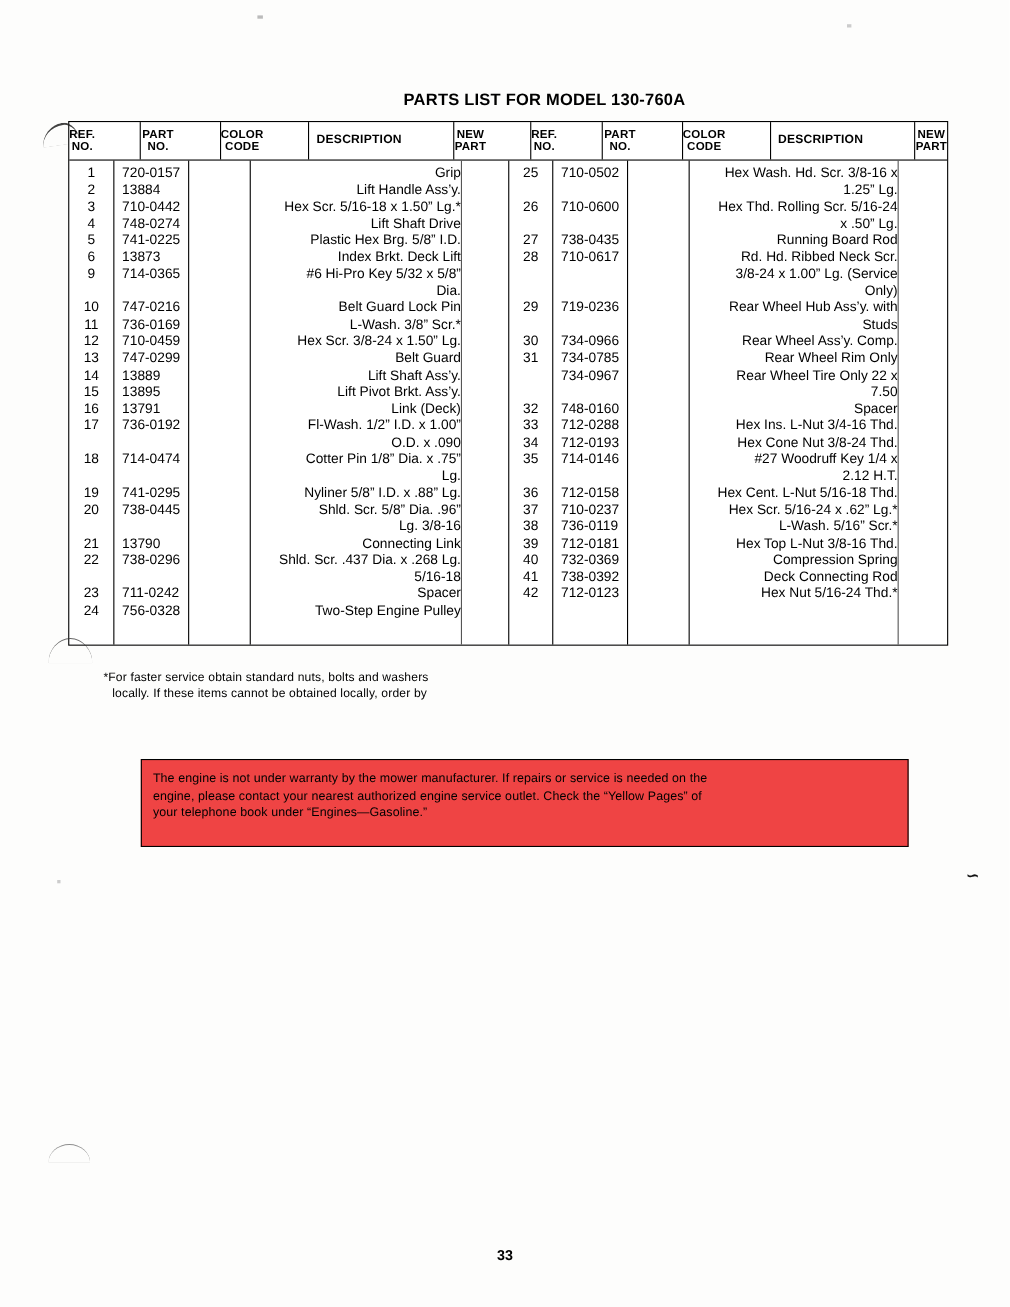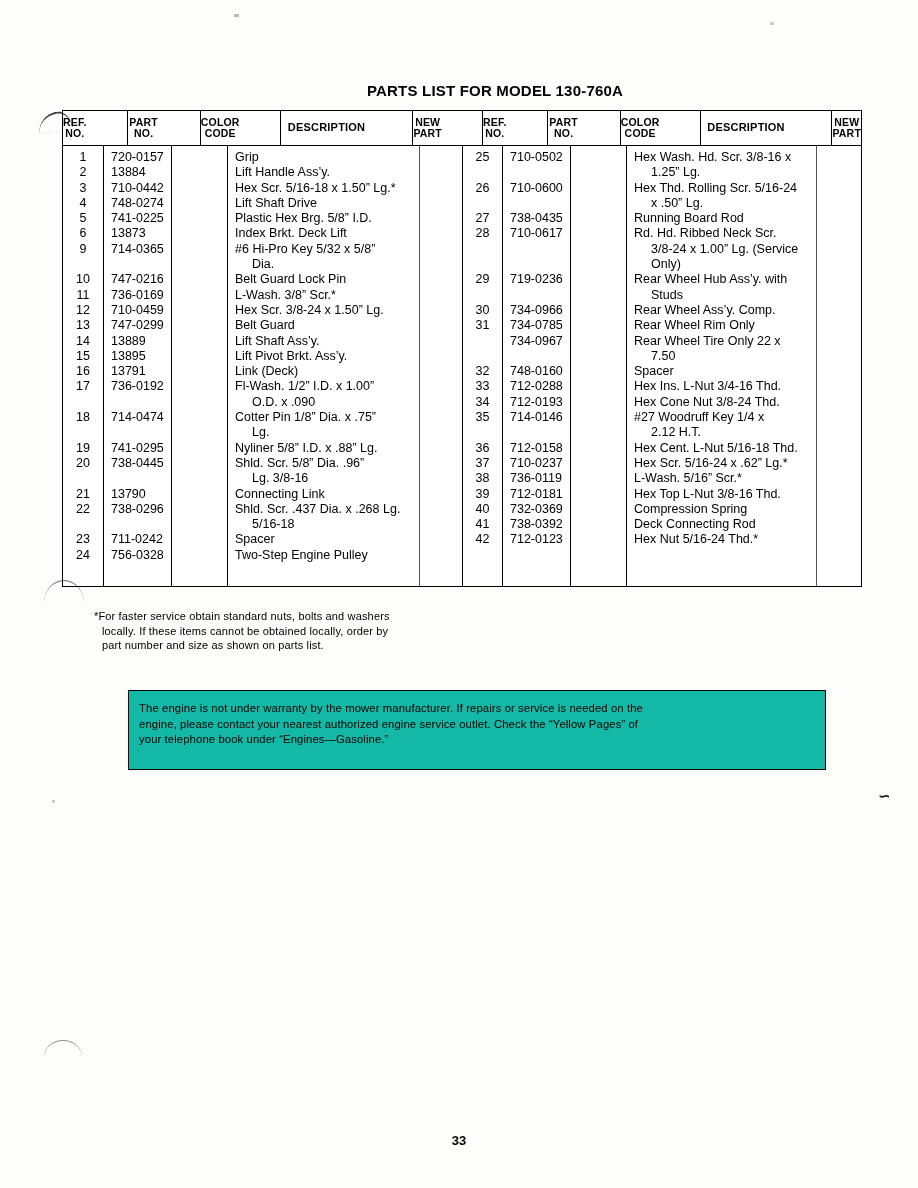--- a/index.html
+++ b/index.html
@@ -99,21 +99,21 @@
   .bodycol + .bodycol { border-left: 1.2px solid #000; }
   .bodycol.thin-div { border-left: 1px solid #555; }
 
   .rowline {
     height: 15.3px;
     white-space: nowrap;
     overflow: visible;
   }
   .rowline.ref  { text-align: center; }
   .rowline.part { padding-left: 7px; }
-  .rowline.desc { padding-left: 7px; }
+  .rowline.desc { padding-left: 7px; text-align: right; }
   .rowline.cont { padding-left: 24px; }
   .rowline.empty { visibility: hidden; }
 
   
   .footnote {
     position: absolute;
     left: 94px;
     top: 609px;
     width: 420px;
     font-size: 11px;
@@ -124,21 +124,21 @@
   .footnote .ln.i { padding-left: 8px; }
 
   
   .warranty-box {
     position: absolute;
     left: 128px;
     top: 690px;
     width: 698px;
     height: 80px;
     border: 1.6px solid #000;
-    background: #14b8a6;
+    background: #ef4444;
     box-sizing: border-box;
   }
   .warranty-text {
     position: absolute;
     left: 10px;
     top: 10px;
     width: 588px;
     font-size: 11.3px;
     line-height: 15.5px;
     letter-spacing: 0.1px;
@@ -566,21 +566,20 @@
         <div class="rowline  empty">&nbsp;</div>
         <div class="rowline  empty">&nbsp;</div>
         <div class="rowline  empty">&nbsp;</div>
       </div>
   </div>
 </div>
 
 <div class="footnote">
   <span class="ln">*For faster service obtain standard nuts, bolts and washers</span>
   <span class="ln i">locally. If these items cannot be obtained locally, order by</span>
-  <span class="ln i">part number and size as shown on parts list.</span>
 </div>
 
 <div class="warranty-box">
   <div class="warranty-text">
     <span class="ln">The engine is not under warranty by the mower manufacturer. If repairs or service is needed on the</span>
     <span class="ln">engine, please contact your nearest authorized engine service outlet. Check the “Yellow Pages” of</span>
     <span class="ln">your telephone book under “Engines—Gasoline.”</span>
   </div>
 
 </div>

